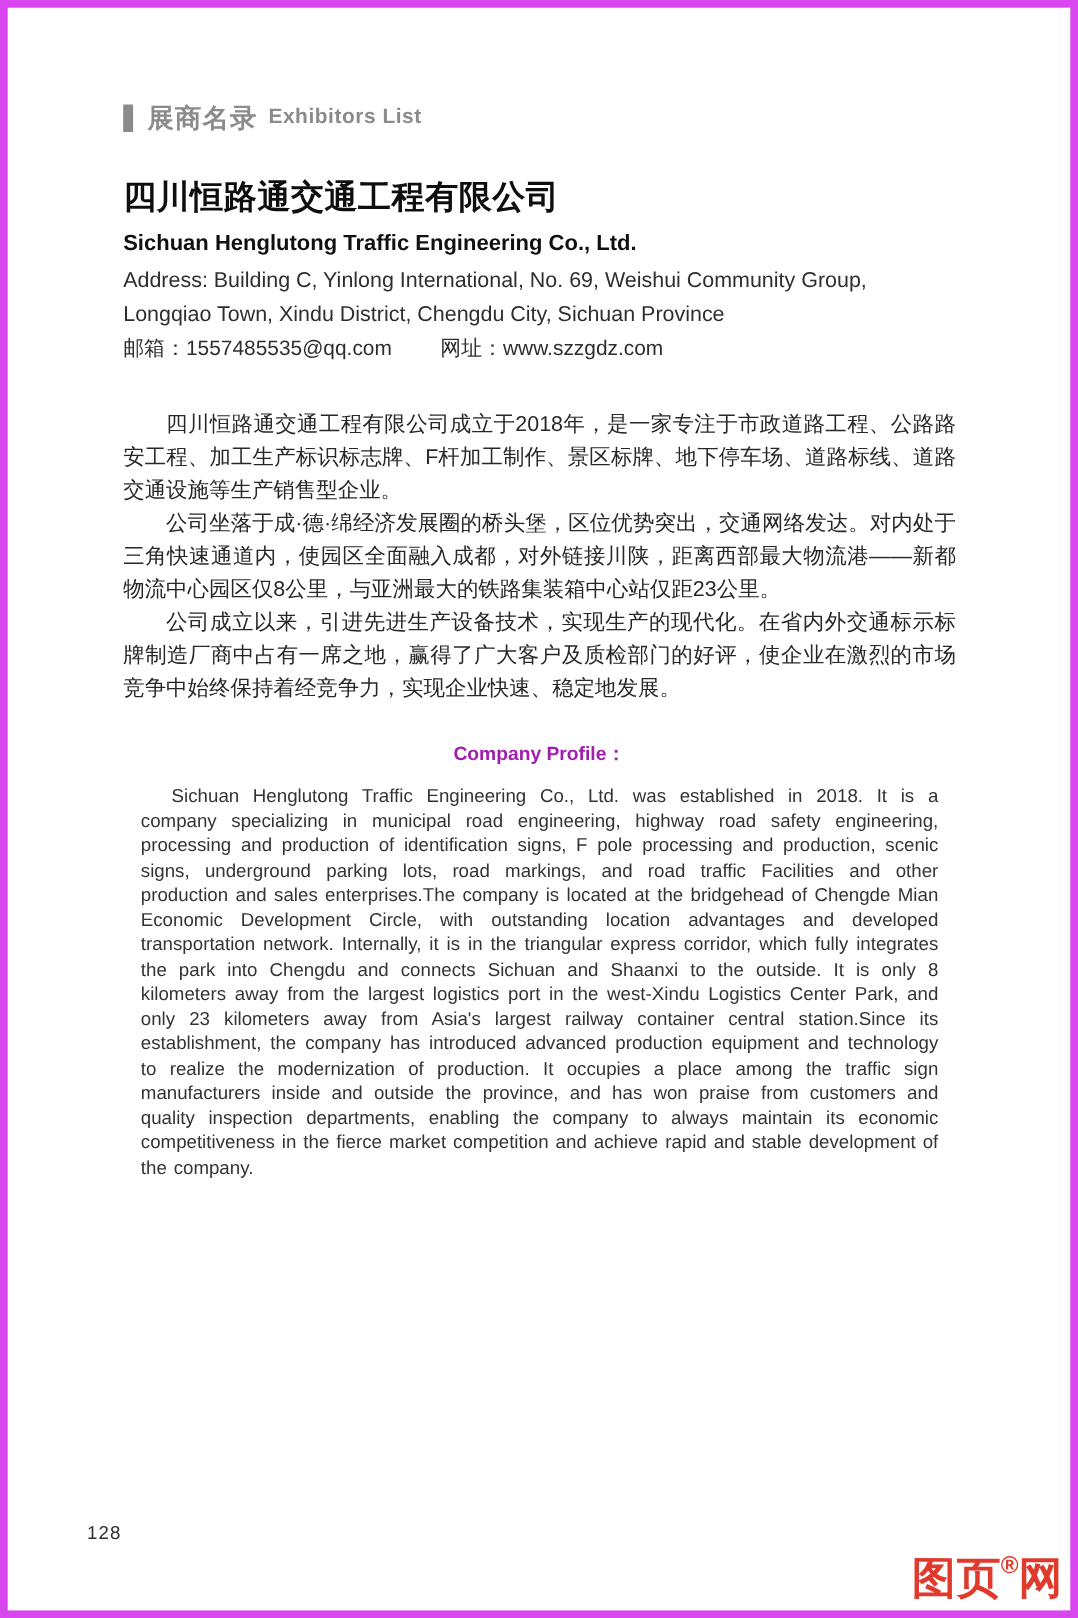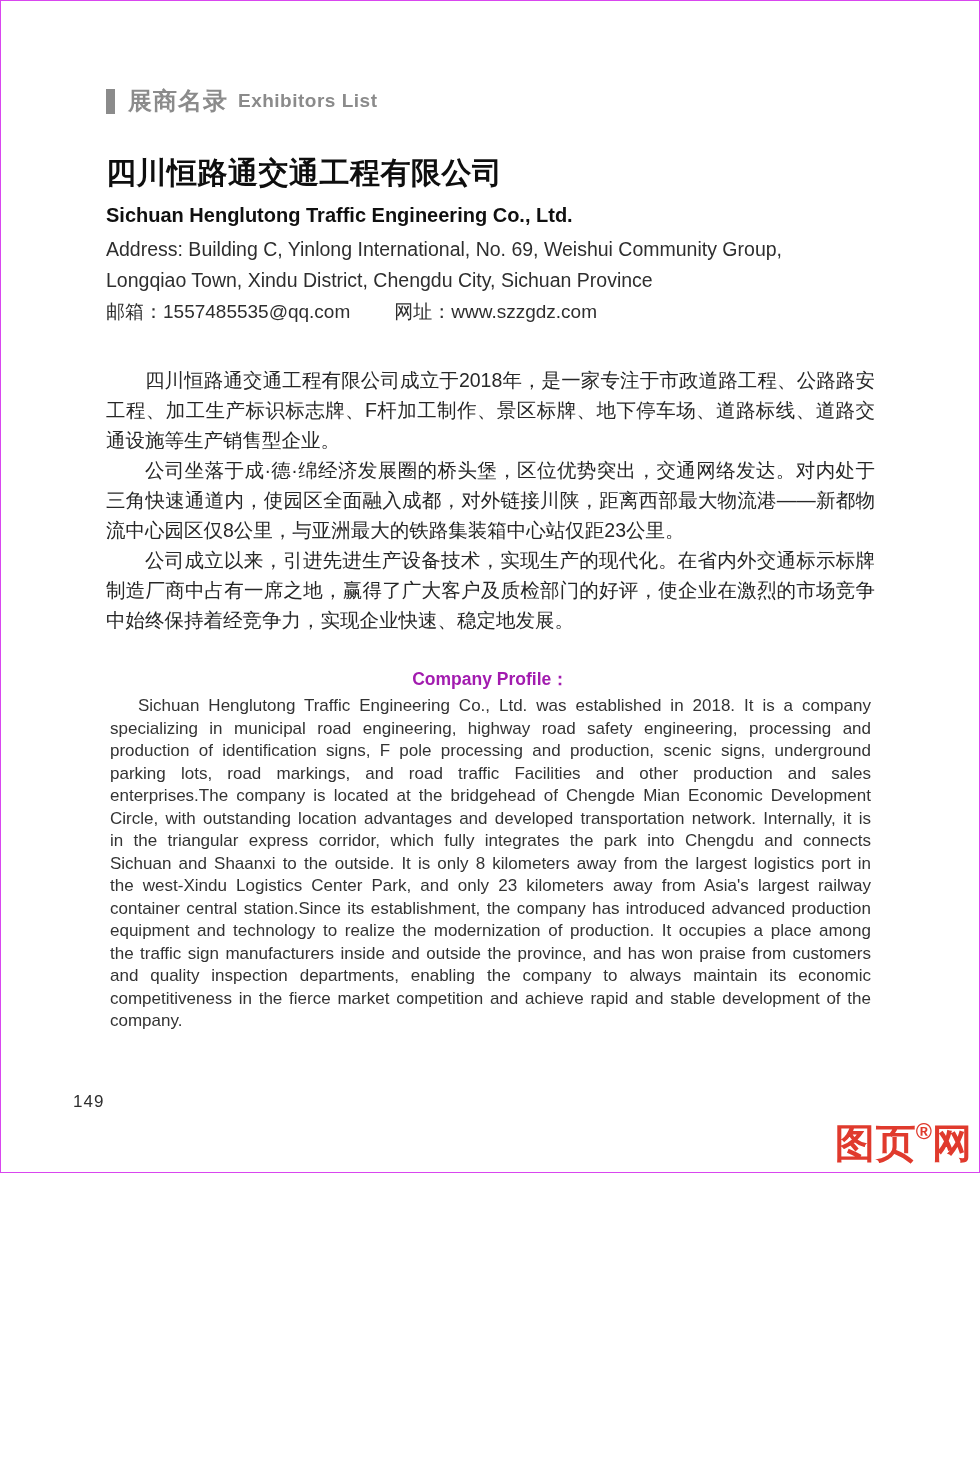--- a/index.html
+++ b/index.html
@@ -1,22 +1,22 @@
 <!DOCTYPE html>
 <html><head>
 <meta charset="utf-8">
 <style>
   html, body { margin: 0; padding: 0; background: #ffffff; }
   .page {
     position: relative;
     width: 980px;
-    height: 1173px;
+    height: 1471px;
     box-sizing: border-box;
     background: #ffffff;
-    border: 1px solid #d946ef;
+    border: 7px solid #d946ef;
     font-family: "Liberation Sans", sans-serif;
     overflow: hidden;
   }
 
   
   .page-header {
     display: flex;
     align-items: center;
     padding: 84px 105px 0 105px;
     color: #8b8b8b;
@@ -69,21 +69,21 @@
   
   .profile-en { padding: 0 104px 0 105px; margin-top: 32px; color: #333333; }
   .profile-en-heading {
     margin: 0 0 2px 0;
     font-size: 17.5px;
     font-weight: 700;
     color: #a21caf;
     text-align: center;
   }
   .profile-en p {
-    margin: 4px;
+    margin: 16px;
     font-size: 17px;
     line-height: 22.5px;
     text-align: justify;
     text-indent: 28px;
     word-spacing: 1.5px;
   }
 
   
   .page-number {
     position: absolute;
@@ -135,19 +135,19 @@
     <p>四川恒路通交通工程有限公司成立于2018年，是一家专注于市政道路工程、公路路安工程、加工生产标识标志牌、F杆加工制作、景区标牌、地下停车场、道路标线、道路交通设施等生产销售型企业。</p>
     <p>公司坐落于成·德·绵经济发展圈的桥头堡，区位优势突出，交通网络发达。对内处于三角快速通道内，使园区全面融入成都，对外链接川陕，距离西部最大物流港——新都物流中心园区仅8公里，与亚洲最大的铁路集装箱中心站仅距23公里。</p>
     <p>公司成立以来，引进先进生产设备技术，实现生产的现代化。在省内外交通标示标牌制造厂商中占有一席之地，赢得了广大客户及质检部门的好评，使企业在激烈的市场竞争中始终保持着经竞争力，实现企业快速、稳定地发展。</p>
   </section>
 
   <section class="profile-en">
     <h3 class="profile-en-heading">Company Profile：</h3>
     <p>Sichuan Henglutong Traffic Engineering Co., Ltd. was established in 2018. It is a company specializing in municipal road engineering, highway road safety engineering, processing and production of identification signs, F pole processing and production, scenic signs, underground parking lots, road markings, and road traffic Facilities and other production and sales enterprises.The company is located at the bridgehead of Chengde Mian Economic Development Circle, with outstanding location advantages and developed transportation network. Internally, it is in the triangular express corridor, which fully integrates the park into Chengdu and connects Sichuan and Shaanxi to the outside. It is only 8 kilometers away from the largest logistics port in the west-Xindu Logistics Center Park, and only 23 kilometers away from Asia's largest railway container central station.Since its establishment, the company has introduced advanced production equipment and technology to realize the modernization of production. It occupies a place among the traffic sign manufacturers inside and outside the province, and has won praise from customers and quality inspection departments, enabling the company to always maintain its economic competitiveness in the fierce market competition and achieve rapid and stable development of the company.</p>
   </section>
 
-  <div class="page-number">149</div>
+  <div class="page-number">128</div>
 
   <div class="watermark" style="color: rgb(224, 58, 45);">
     <span>图页</span><sup>®</sup><span>网</span>
   </div>
 
 </div>
 
 </body></html>

